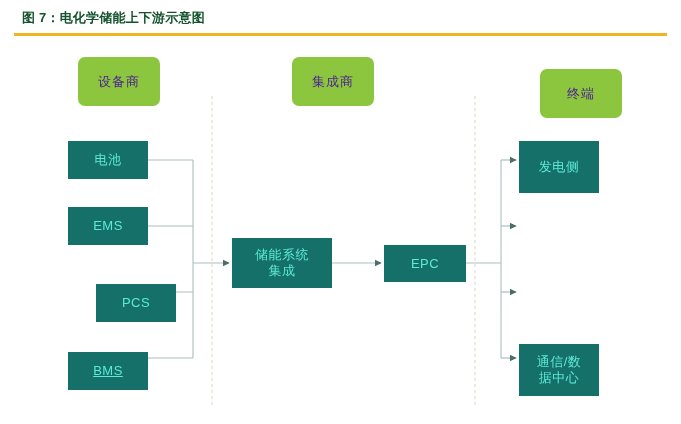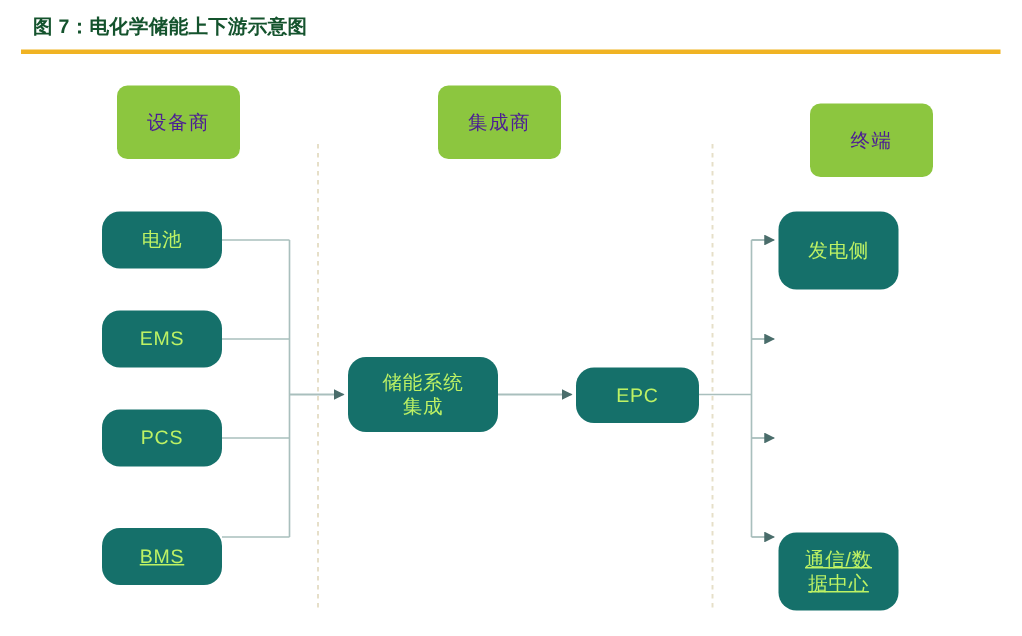--- a/index.html
+++ b/index.html
@@ -67,45 +67,45 @@
     letter-spacing: 1px;
     box-sizing: border-box;
   }
   #stage-upstream  { left: 78px;  top: 19px; }
   #stage-midstream { left: 292px; top: 19px; }
   #stage-downstream{ left: 540px; top: 31px; }
 
   
   .node {
     position: absolute;
-    border-radius: 12px;
+    border-radius: 0;
     background: #15706a;
-    color: #bef264;
+    color: #5eead4;
     font-size: 13px;
     display: flex;
     align-items: center;
     justify-content: center;
     text-align: center;
     line-height: 1.22;
     letter-spacing: 0.5px;
     box-sizing: border-box;
     padding: 0 14px;
   }
   .node-left  { left: 68px;  width: 80px;  height: 38px; }
   .node-right { left: 519px; width: 80px;  height: 52px; }
 
   #node-battery { top: 103px; }
   #node-ems     { top: 169px; }
-  #node-pcs     { top: 235px; }
+  #node-pcs     { top: 246px; margin-left: 28px; }
   #node-bms     { top: 314px; text-decoration: underline; }
 
   #node-gen   { top: 103px; }
   #node-grid  { top: 169px; }
   #node-user  { top: 235px; }
-  #node-comm  { top: 317px; text-decoration: underline; }
+  #node-comm  { top: 306px; }
 
   #node-ess {
     left: 232px;
     top: 200px;
     width: 100px;
     height: 50px;
   }
   #node-epc {
     left: 384px;
     top: 207px;

